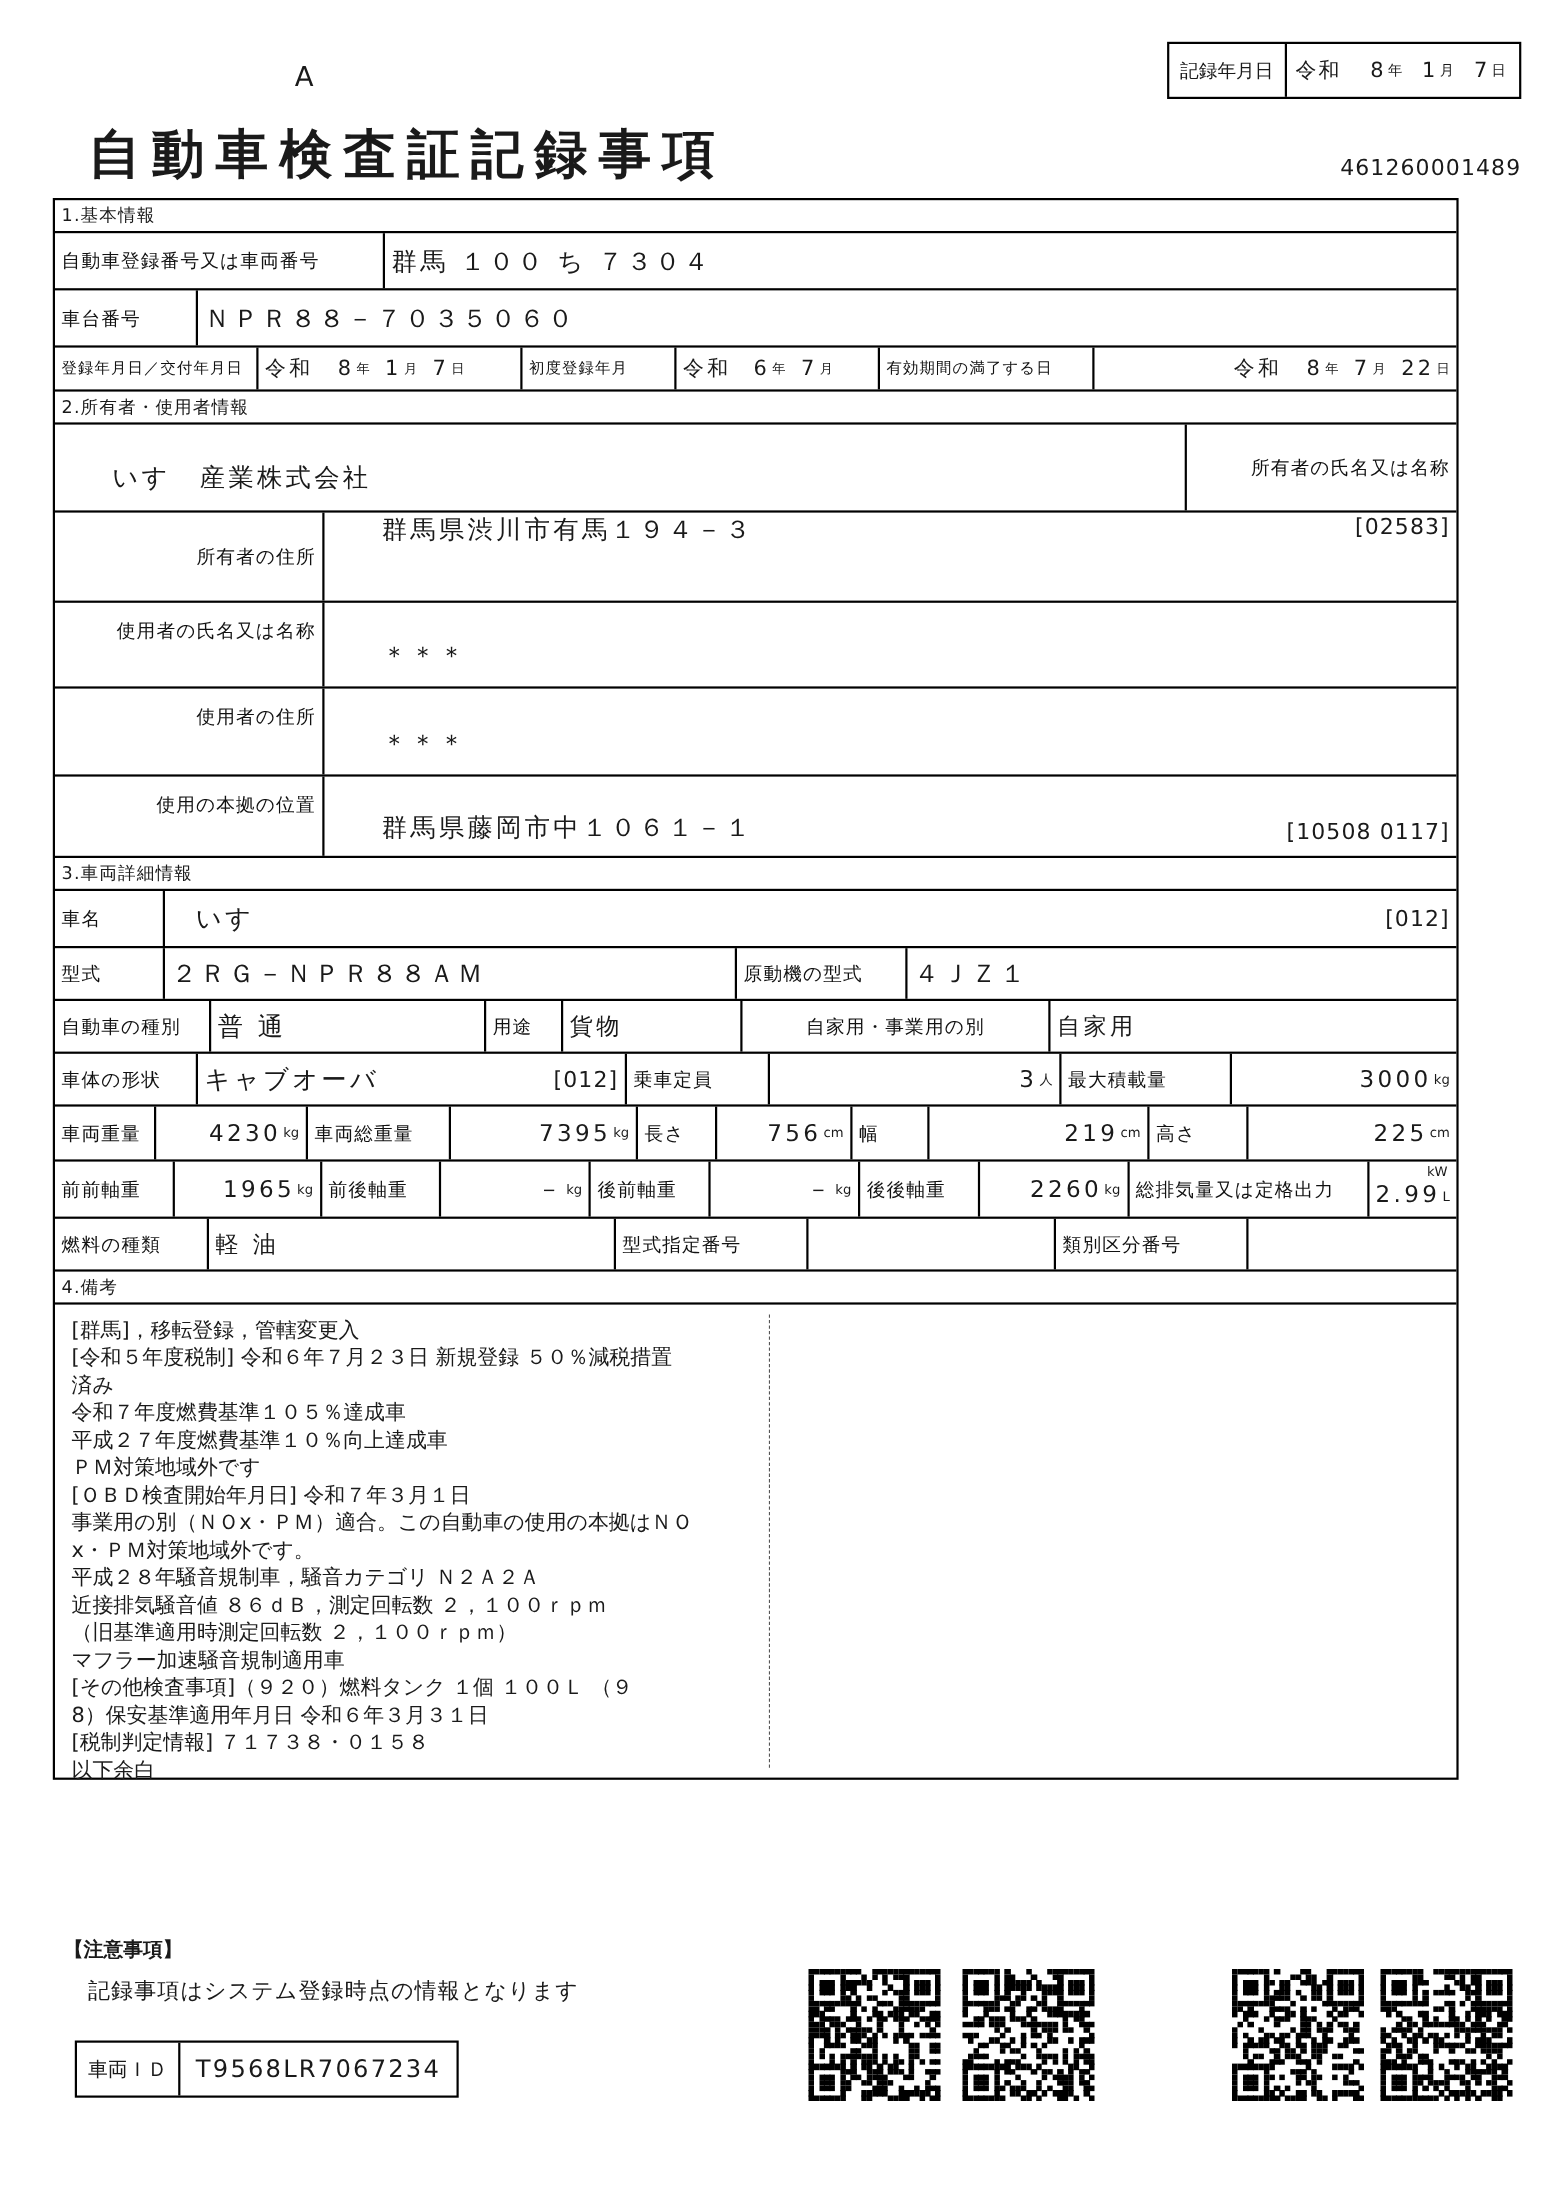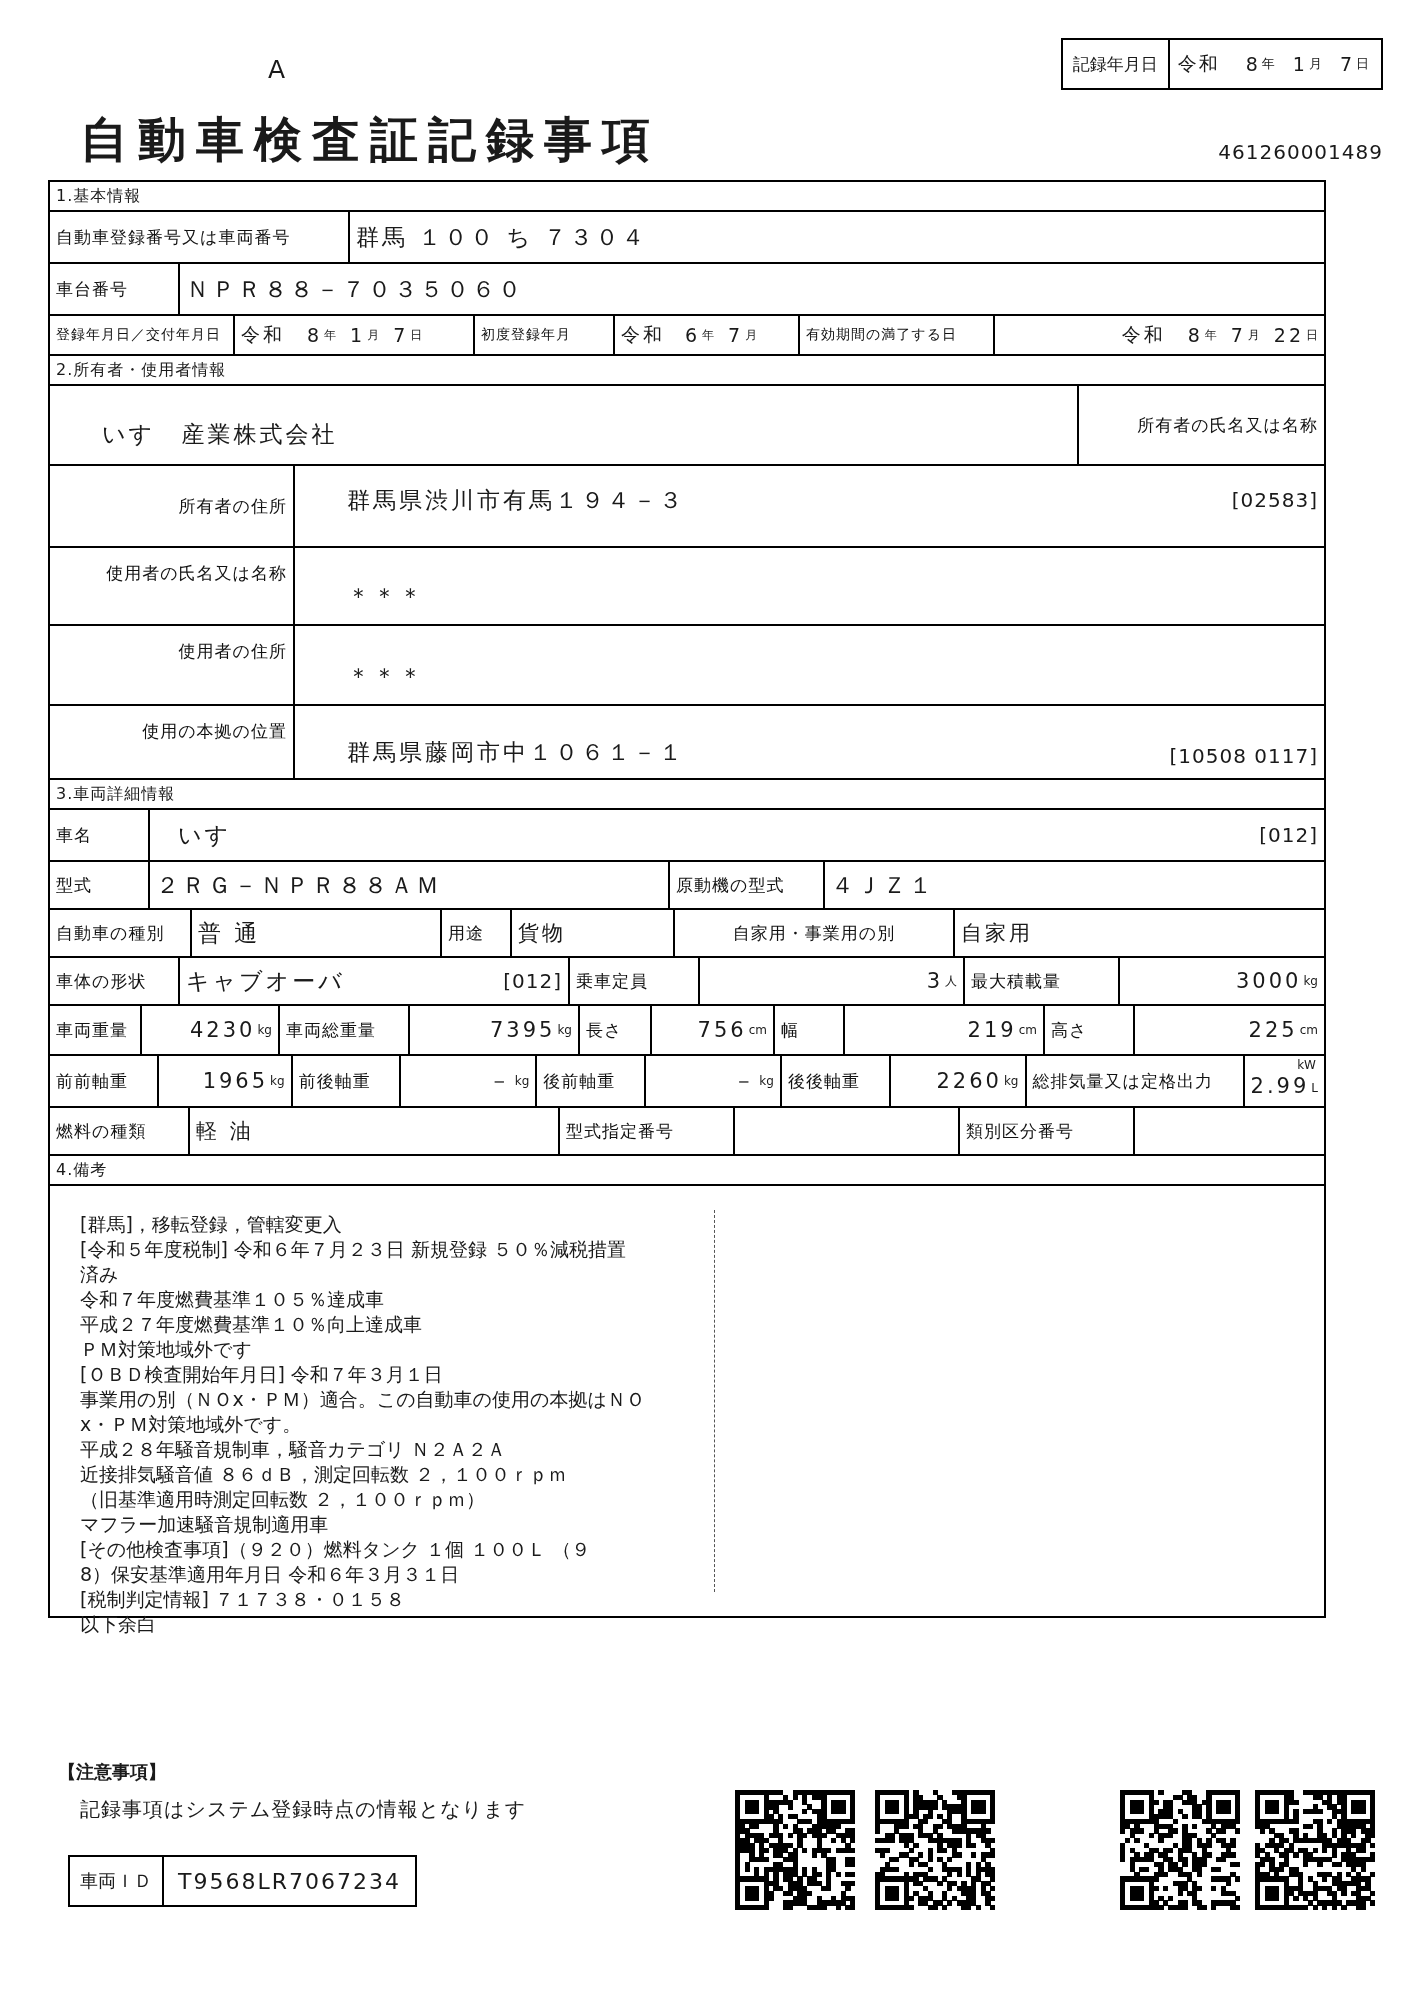--- a/index.html
+++ b/index.html
@@ -147,21 +147,21 @@
       </div>
       <div class="cell" style="width:245px;justify-content:flex-end">
         <span class="lbl">所有者の氏名又は名称</span>
       </div>
     </div>
 
     <div class="row" style="height:82px">
       <div class="cell" style="width:245px;justify-content:flex-end">
         <span class="lbl">所有者の住所</span>
       </div>
-      <div class="cell" style="flex:1;align-items:center;padding-bottom:12px;padding-left:52px;justify-content:space-between">
+      <div class="cell" style="flex:1;align-items:flex-start;padding-bottom:12px;padding-left:52px;justify-content:space-between">
         <span class="val big">群馬県渋川市有馬１９４－３</span>
         <span class="val" style="font-size:20px;letter-spacing:1px">[02583]</span>
       </div>
     </div>
 
     <div class="row" style="height:78px">
       <div class="cell" style="width:245px;justify-content:flex-end;align-items:flex-start;padding-top:14px">
         <span class="lbl">使用者の氏名又は名称</span>
       </div>
       <div class="cell" style="flex:1;align-items:flex-end;padding-bottom:12px;padding-left:52px">
@@ -362,21 +362,21 @@
       </div>
     </div>
 
     <div class="row" style="height:30px">
       <div class="cell" style="flex:1">
         <span class="sect">4.備考</span>
       </div>
     </div>
 
     <div class="row" style="height:430px">
-      <div class="cell" style="flex:1;align-items:flex-start;padding:16px">
+      <div class="cell" style="flex:1;align-items:flex-start;padding:1px">
         <div style="position:relative;width:100%;height:100%;box-sizing:border-box;padding:10px 14px 0 14px;">
           <div style="position:absolute;left:648px;top:8px;bottom:8px;border-left:1px dashed #555;"></div>
           <div id="remarks-list" style="font-size:19px;line-height:25px;letter-spacing:0px;">
               <div>[群馬]，移転登録，管轄変更入</div>
               <div>[令和５年度税制] 令和６年７月２３日  新規登録  ５０％減税措置</div>
               <div>済み</div>
               <div>令和７年度燃費基準１０５％達成車</div>
               <div>平成２７年度燃費基準１０％向上達成車</div>
               <div>ＰＭ対策地域外です</div>
               <div>[ＯＢＤ検査開始年月日] 令和７年３月１日</div>

